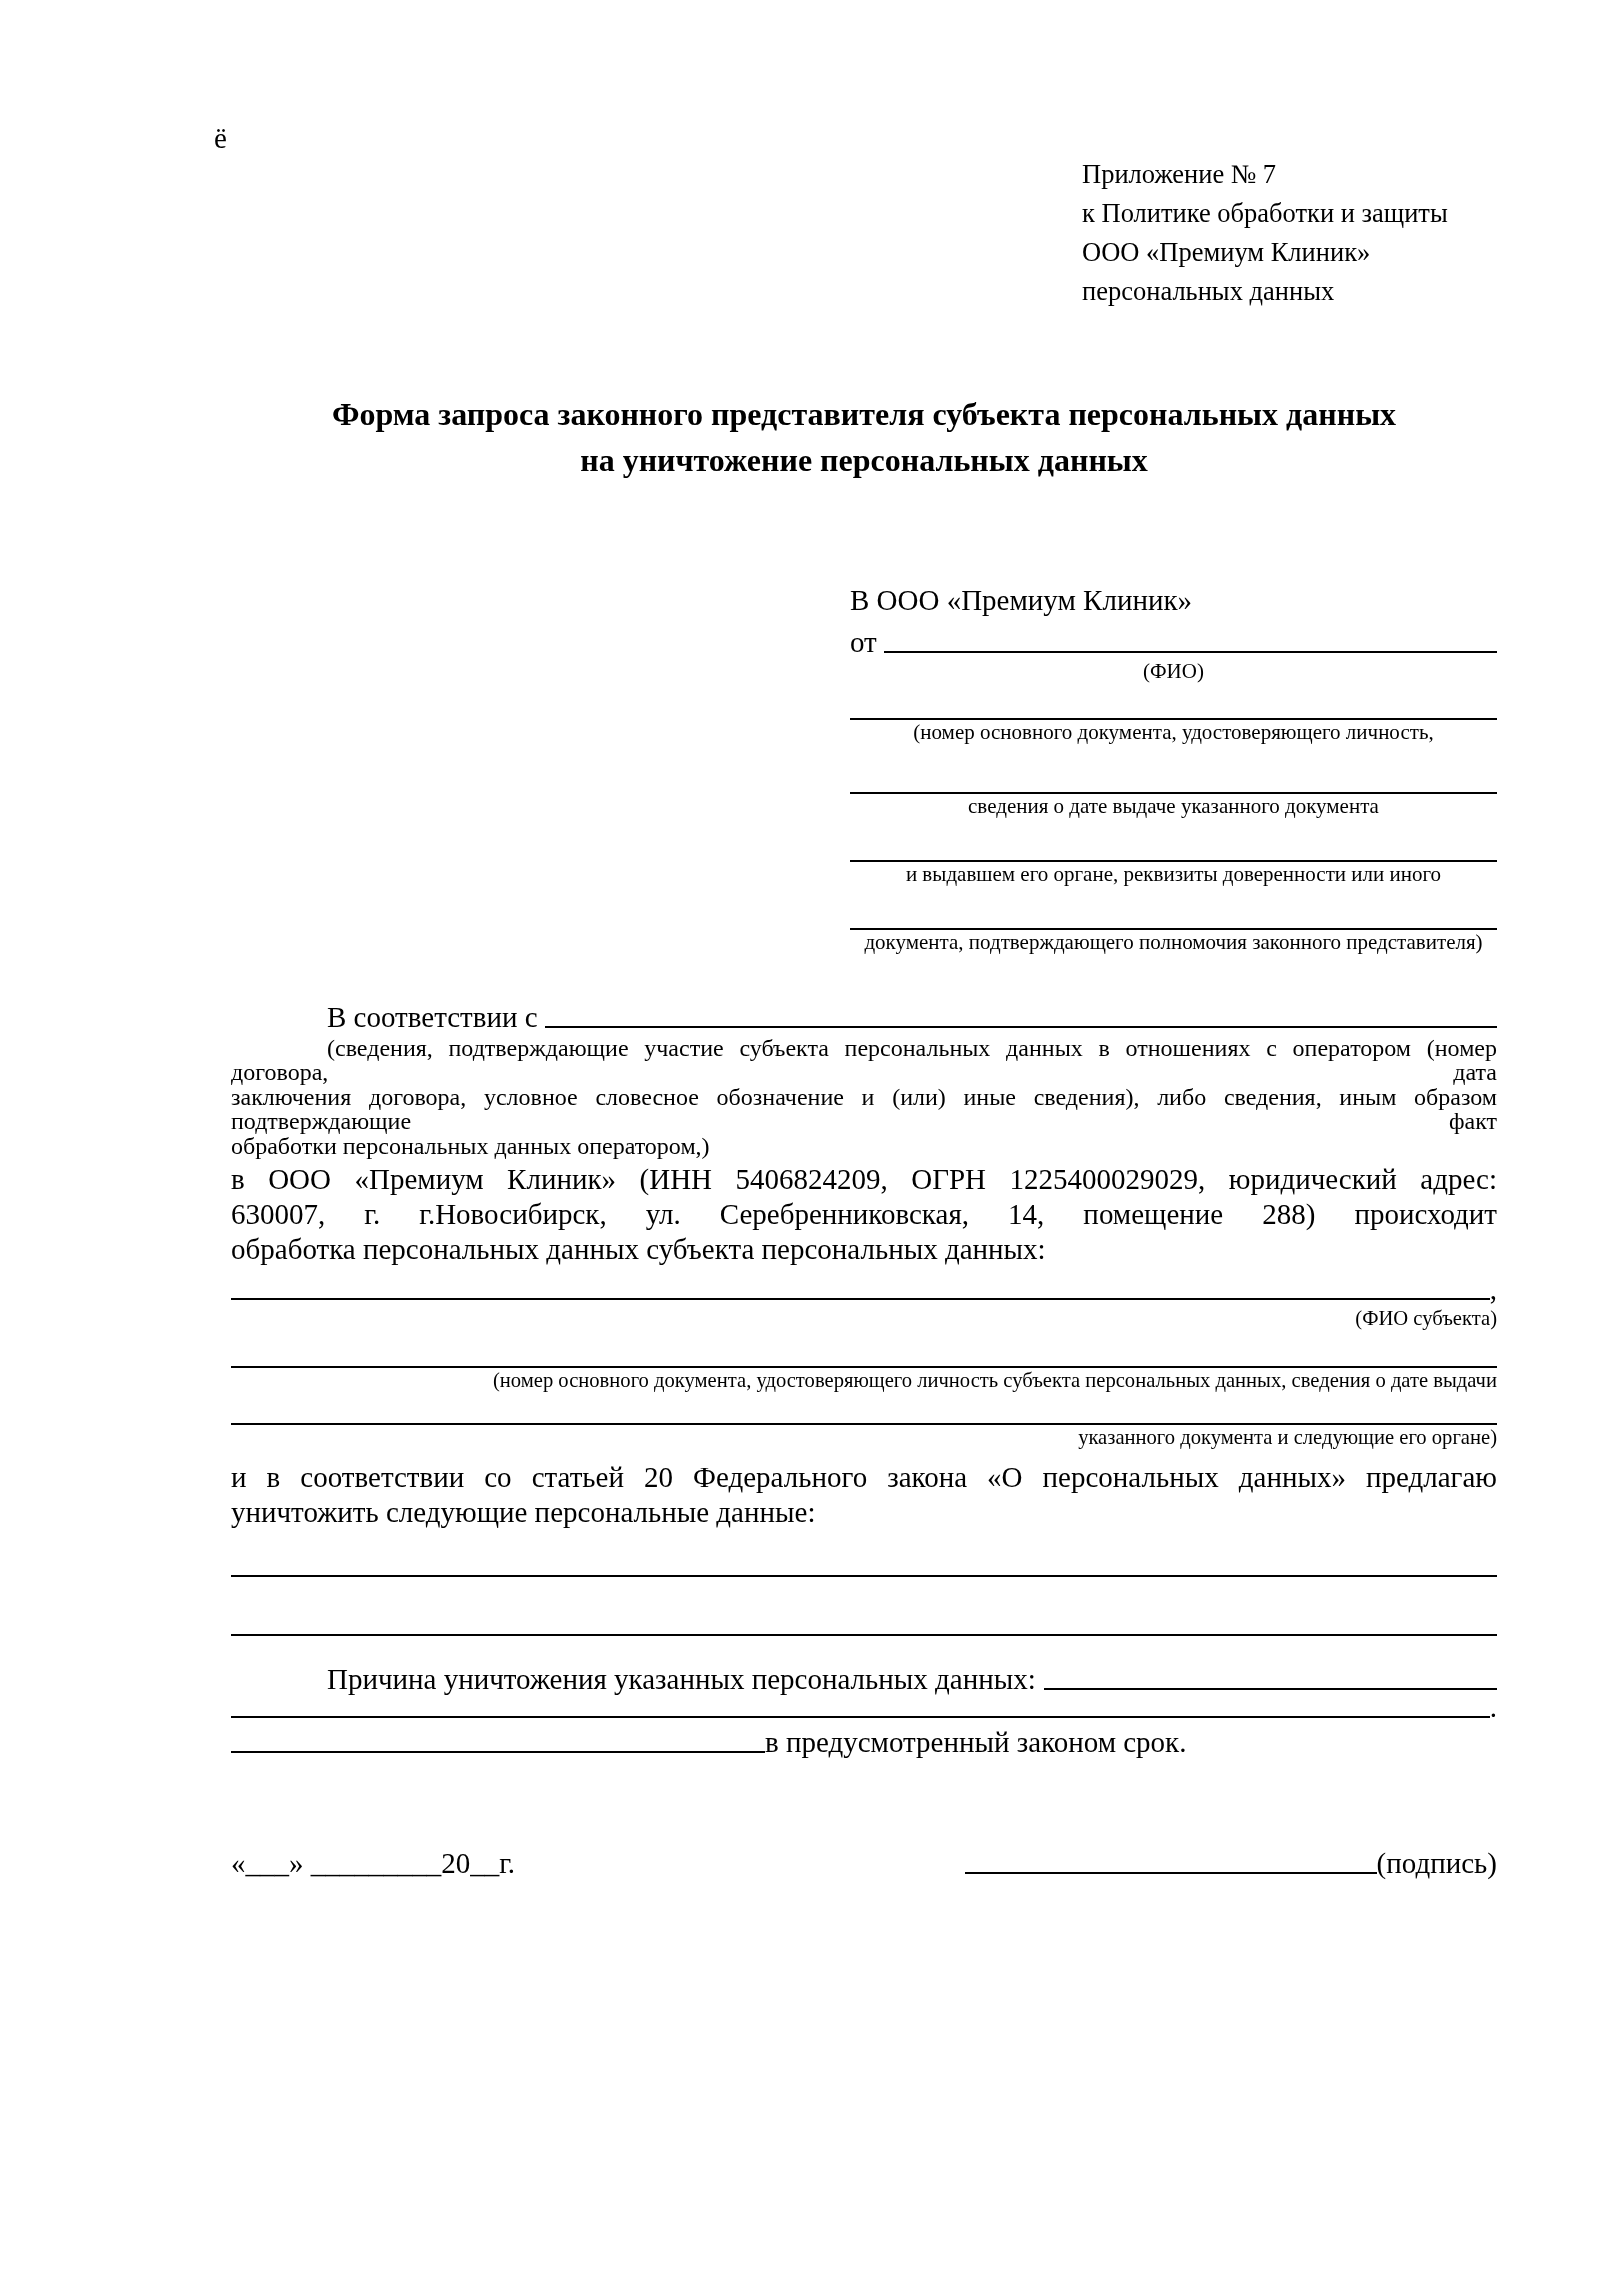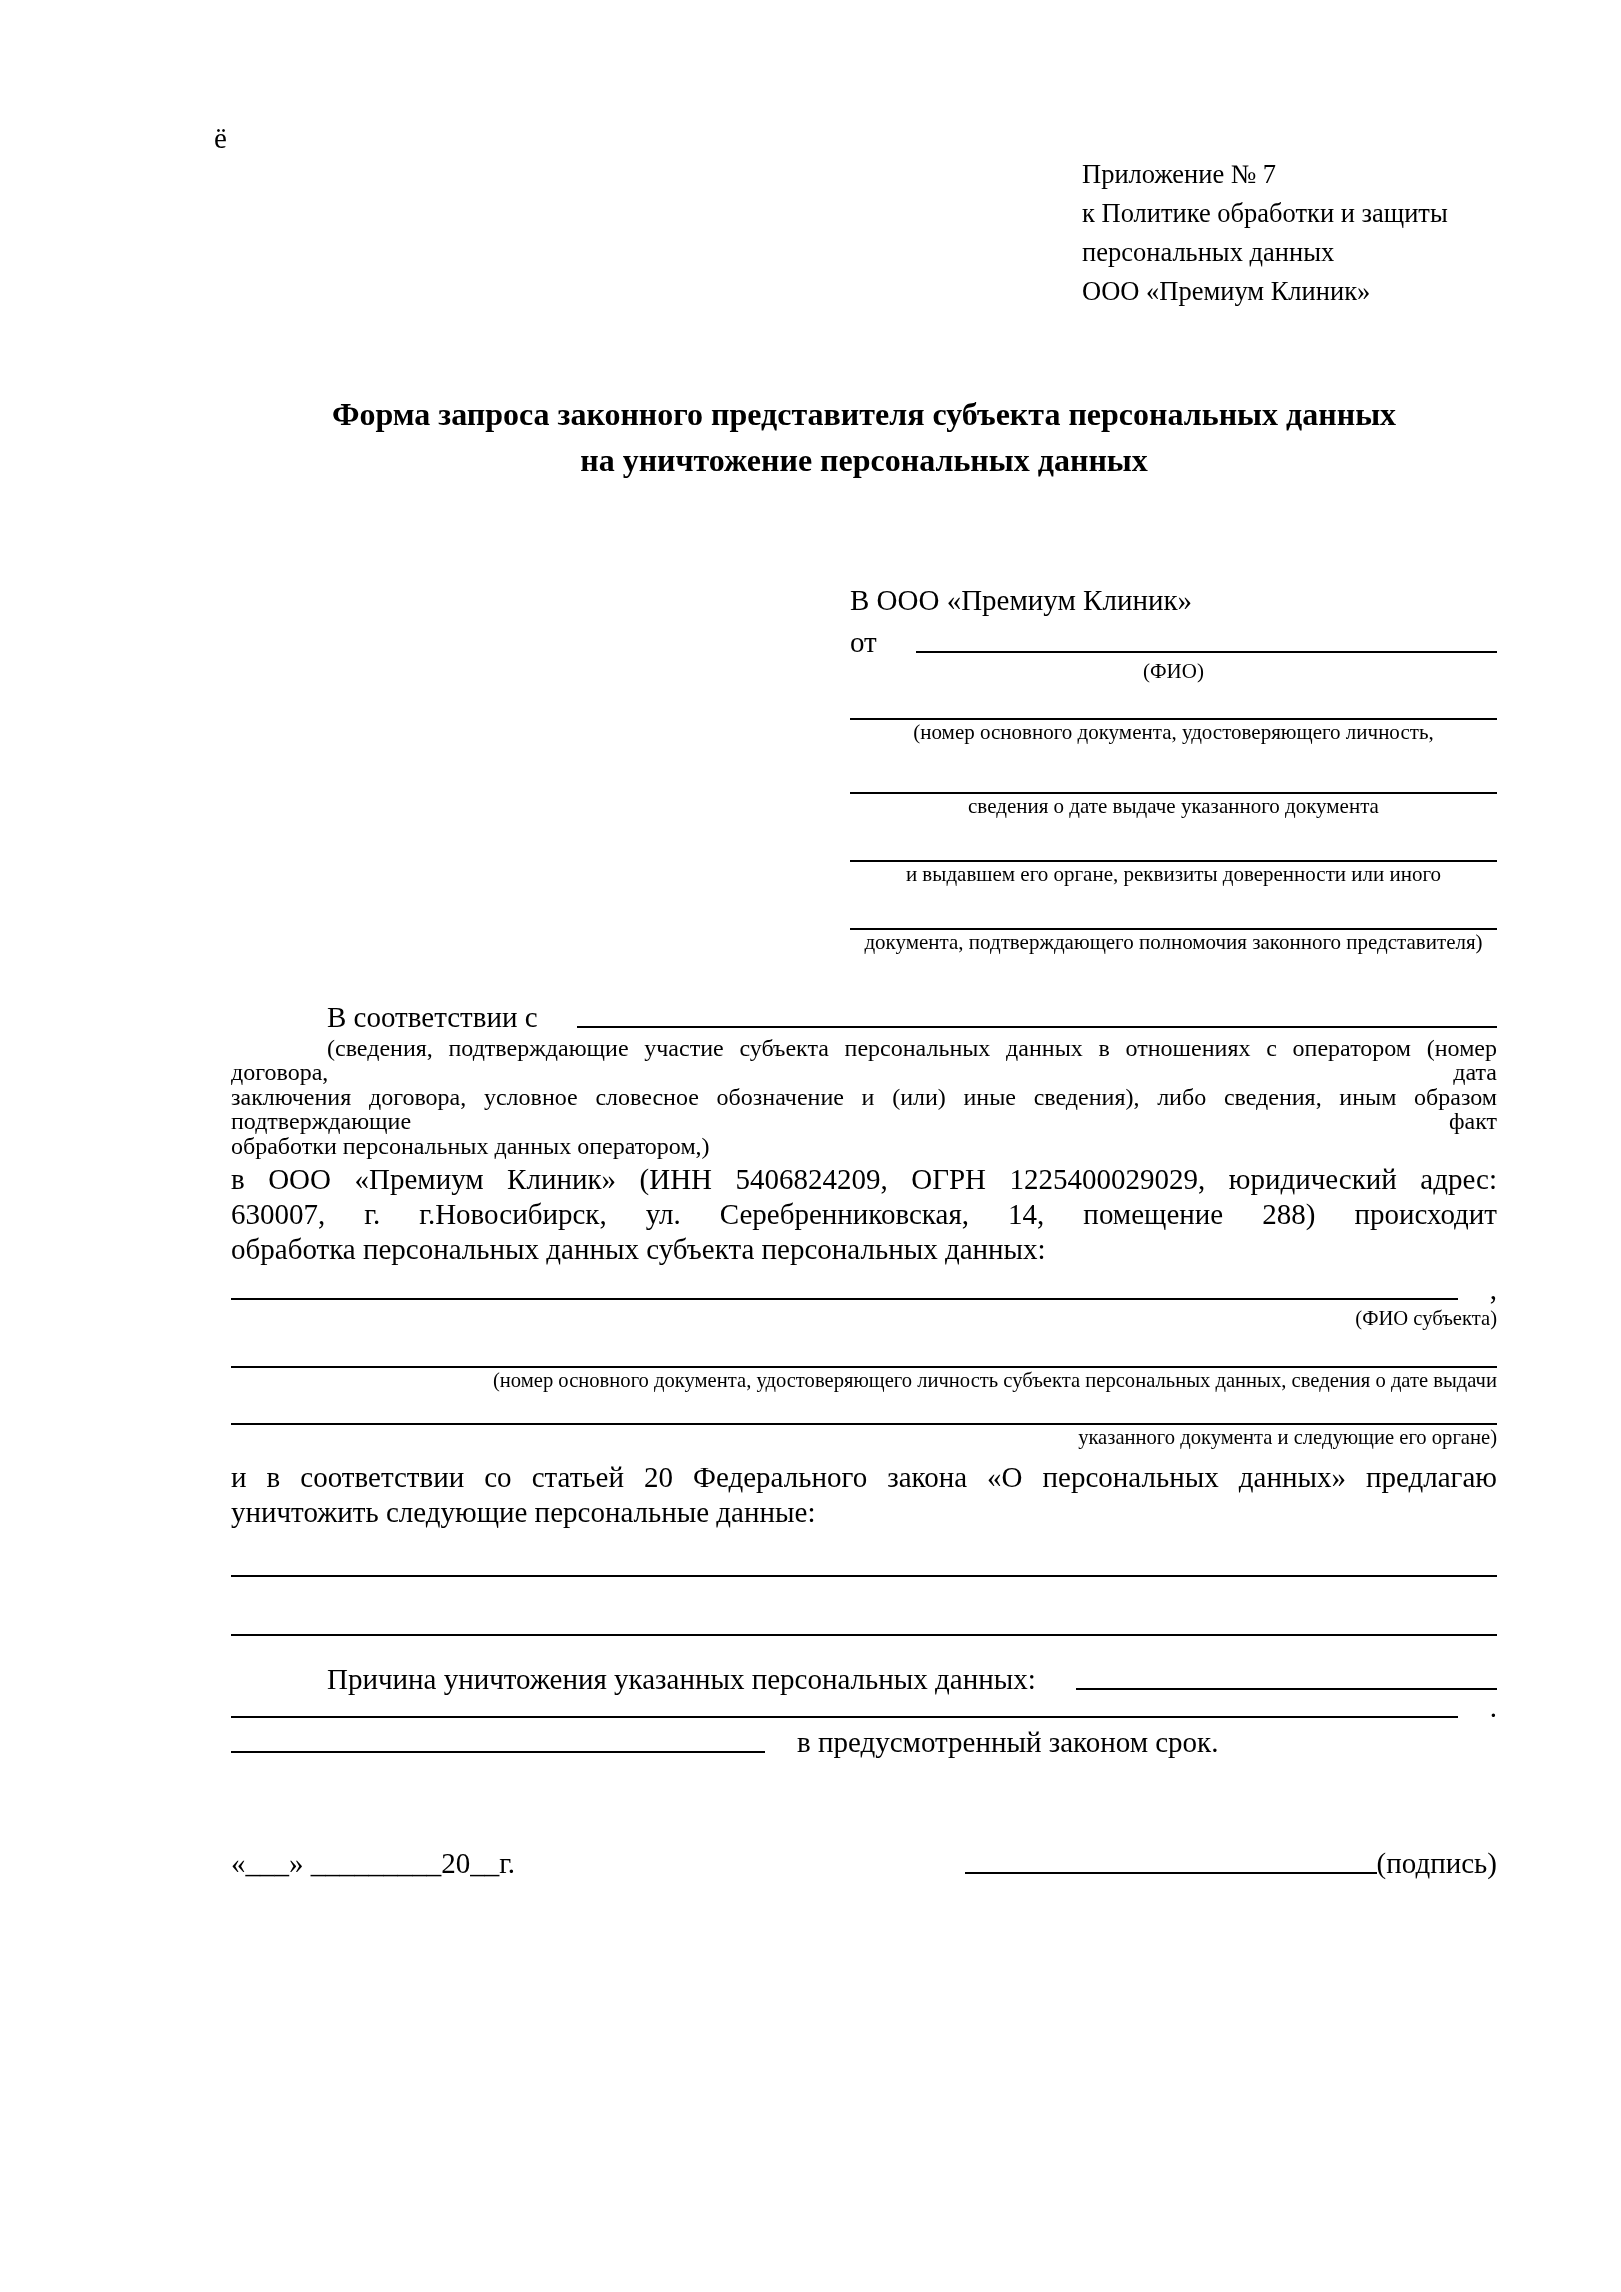--- a/index.html
+++ b/index.html
@@ -13,21 +13,21 @@
   }
   .stray { position:absolute; left:214px; top:122px; font-size:29px; }
   .content { position:absolute; left:231px; top:0; width:1266px; }
 
   .header-block { margin-top:155px; margin-left:851px; font-size:26.5px; line-height:39px; }
 
   .title { margin-top:80px; text-align:center; font-weight:bold; font-size:32px; line-height:46px; }
 
   .addr { margin-top:98px; margin-left:619px; width:647px; font-size:29px; }
   .addr .to-line { line-height:39px; }
-  .row { display:flex; align-items:flex-end; font-size:29px;gap:32px; }
+  .row { display:flex; align-items:flex-end; font-size:29px; }
   .row .label { white-space:pre; }
   .fill { flex:1 1 auto; border-bottom:2.9px solid #000; height:23.5px; margin-bottom:5.9px; }
   .from-row { height:39px; }
   .caption { font-size:21px; line-height:25.5px; text-align:center; }
   .addr .blank { height:33px; border-bottom:2.9px solid #000; }
   .addr .blank.m14 { margin-top:13.7px; }
   .addr .blank.m8  { margin-top:7.8px; }
 
   .accord-row { margin-top:41px; height:37px; }
   .indent { padding-left:96px; }
@@ -66,22 +66,22 @@
 <body>
 
 <div class="page">
   <div class="stray">ё</div>
 
   <div class="content">
 
     <div class="header-block">
       <div>Приложение № 7</div>
       <div>к Политике обработки и защиты</div>
+      <div>ООО «Премиум Клиник»</div>
       <div>персональных данных</div>
-      <div>ООО «Премиум Клиник»</div>
     </div>
 
     <div class="title">
       <div>Форма запроса законного представителя субъекта персональных данных</div>
       <div>на уничтожение персональных данных</div>
     </div>
 
     <div class="addr">
       <div class="to-line">В ООО «Премиум Клиник»</div>
       <div class="row from-row">

